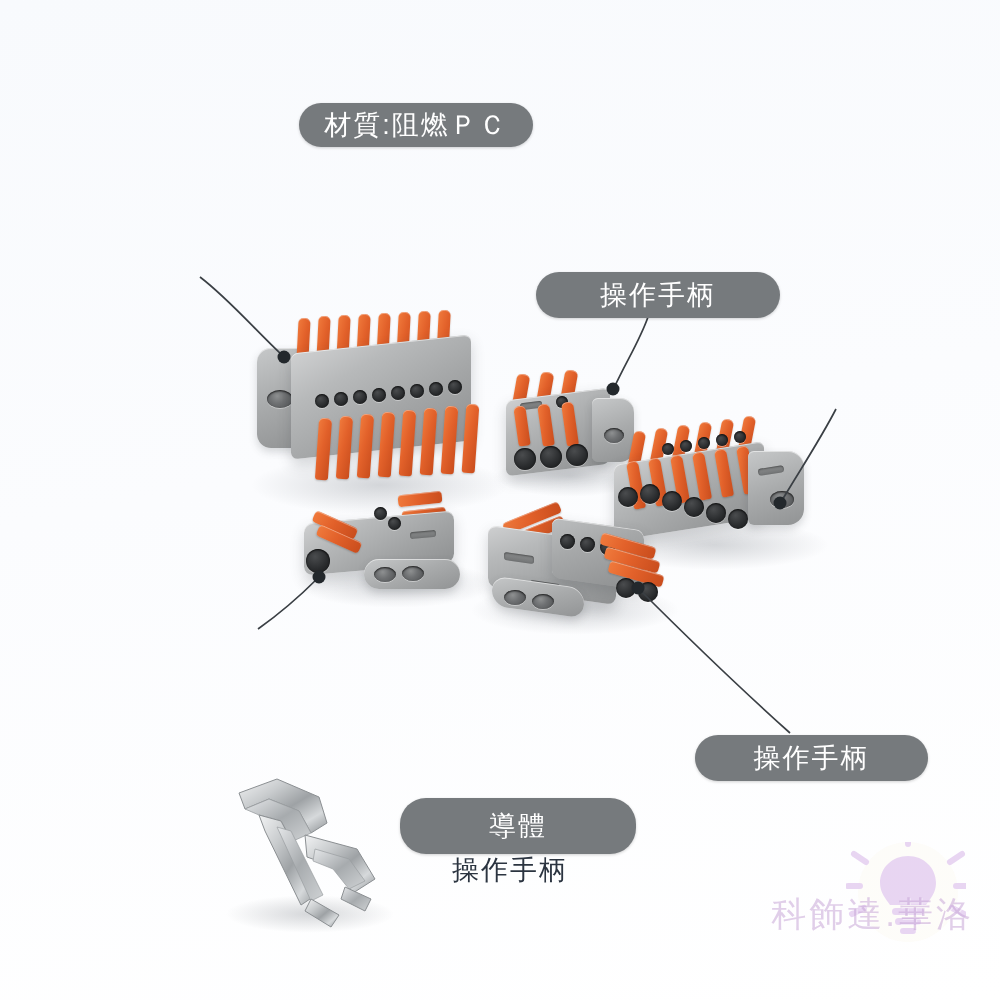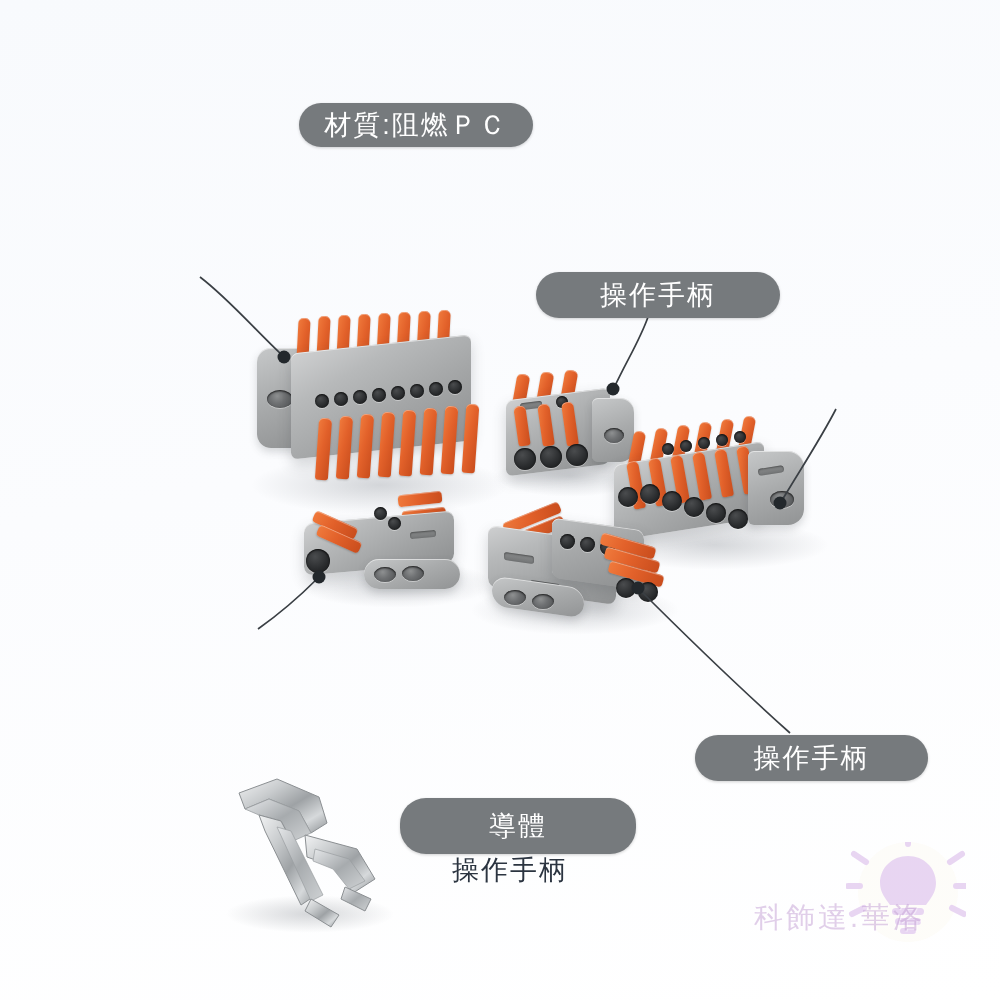--- a/index.html
+++ b/index.html
@@ -80,22 +80,22 @@
   .shadow{
     position:absolute;
     background:radial-gradient(ellipse at center, rgba(120,125,132,.30) 0%, rgba(120,125,132,0) 70%);
     border-radius:50%;
   }
 
   
   #watermark{position:absolute;right:26px;bottom:28px;width:220px;height:130px;}
   #wm-text{
     position:absolute;left:0;bottom:34px;width:220px;
-    text-align:left;
-    font-size:29px;letter-spacing:3px;
+    text-align:right;
+    font-size:35px;letter-spacing:3px;
     color:#c9a8d8;opacity:.55;
     text-shadow:1px 1px 0 rgba(255,255,255,.9);
     white-space:nowrap;
   }
 </style>
 </head>
 <body>
 
 <div id="stage">
 

